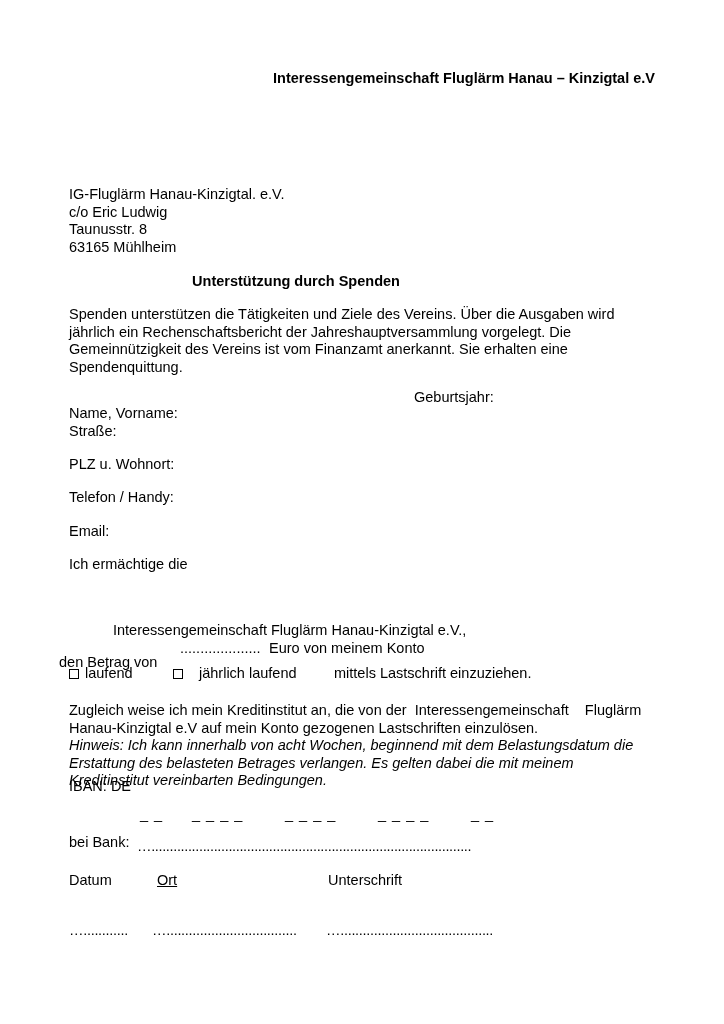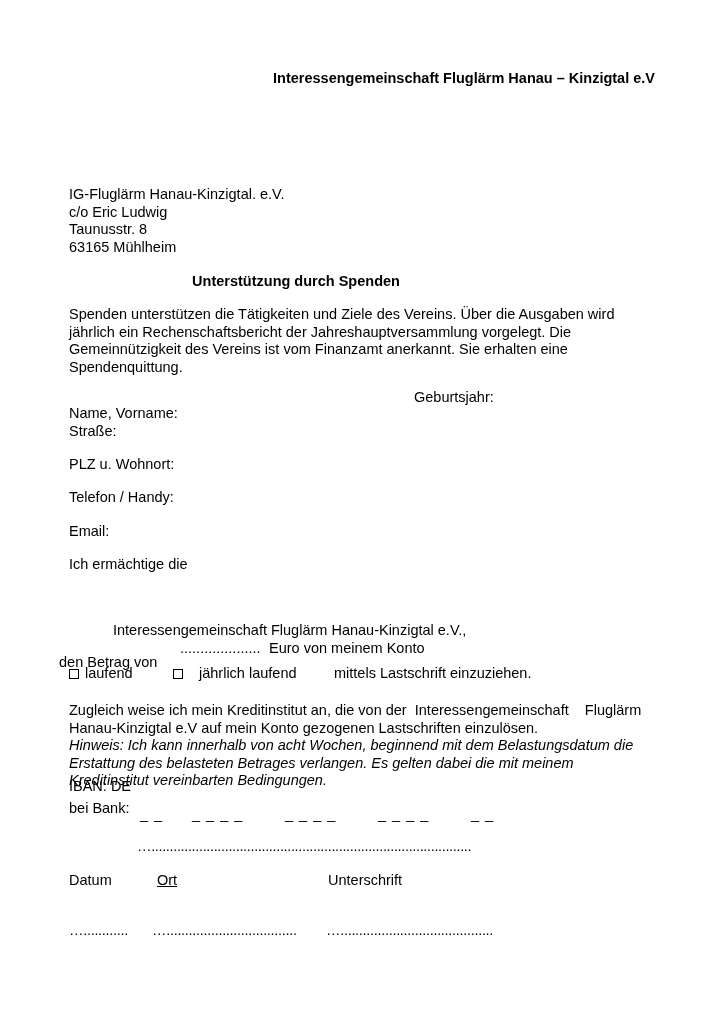--- a/index.html
+++ b/index.html
@@ -75,21 +75,21 @@
   <div class="italic">Kreditinstitut vereinbarten Bedingungen.</div>
 </div>
 
 <div class="abs" style="left:69px; top:778px;">IBAN: DE</div>
 <div class="abs" style="left:140px; top:806px; letter-spacing:1px;">_ _</div>
 <div class="abs" style="left:192px; top:806px; letter-spacing:1px;">_ _ _ _</div>
 <div class="abs" style="left:285px; top:806px; letter-spacing:1px;">_ _ _ _</div>
 <div class="abs" style="left:378px; top:806px; letter-spacing:1px;">_ _ _ _</div>
 <div class="abs" style="left:471px; top:806px; letter-spacing:1px;">_ _</div>
 
-<div class="abs" style="left:69px; top:800px;">bei Bank:</div>
+<div class="abs" style="left:69px; top:834px;">bei Bank:</div>
 <div class="abs dots" style="left:137px; top:838px; letter-spacing:-0.35px;">….......................................................................................</div>
 
 <div class="abs" style="left:69px; top:872px;">Datum</div>
 <div class="abs" style="left:157px; top:872px;text-decoration:underline;">Ort</div>
 <div class="abs" style="left:328px; top:872px;">Unterschrift</div>
 
 <div class="abs dots" style="left:69px; top:922px; letter-spacing:-0.3px;">…............</div>
 <div class="abs dots" style="left:152px; top:922px; letter-spacing:-0.3px;">…...................................</div>
 <div class="abs dots" style="left:326px; top:922px; letter-spacing:-0.3px;">….........................................</div>
 

